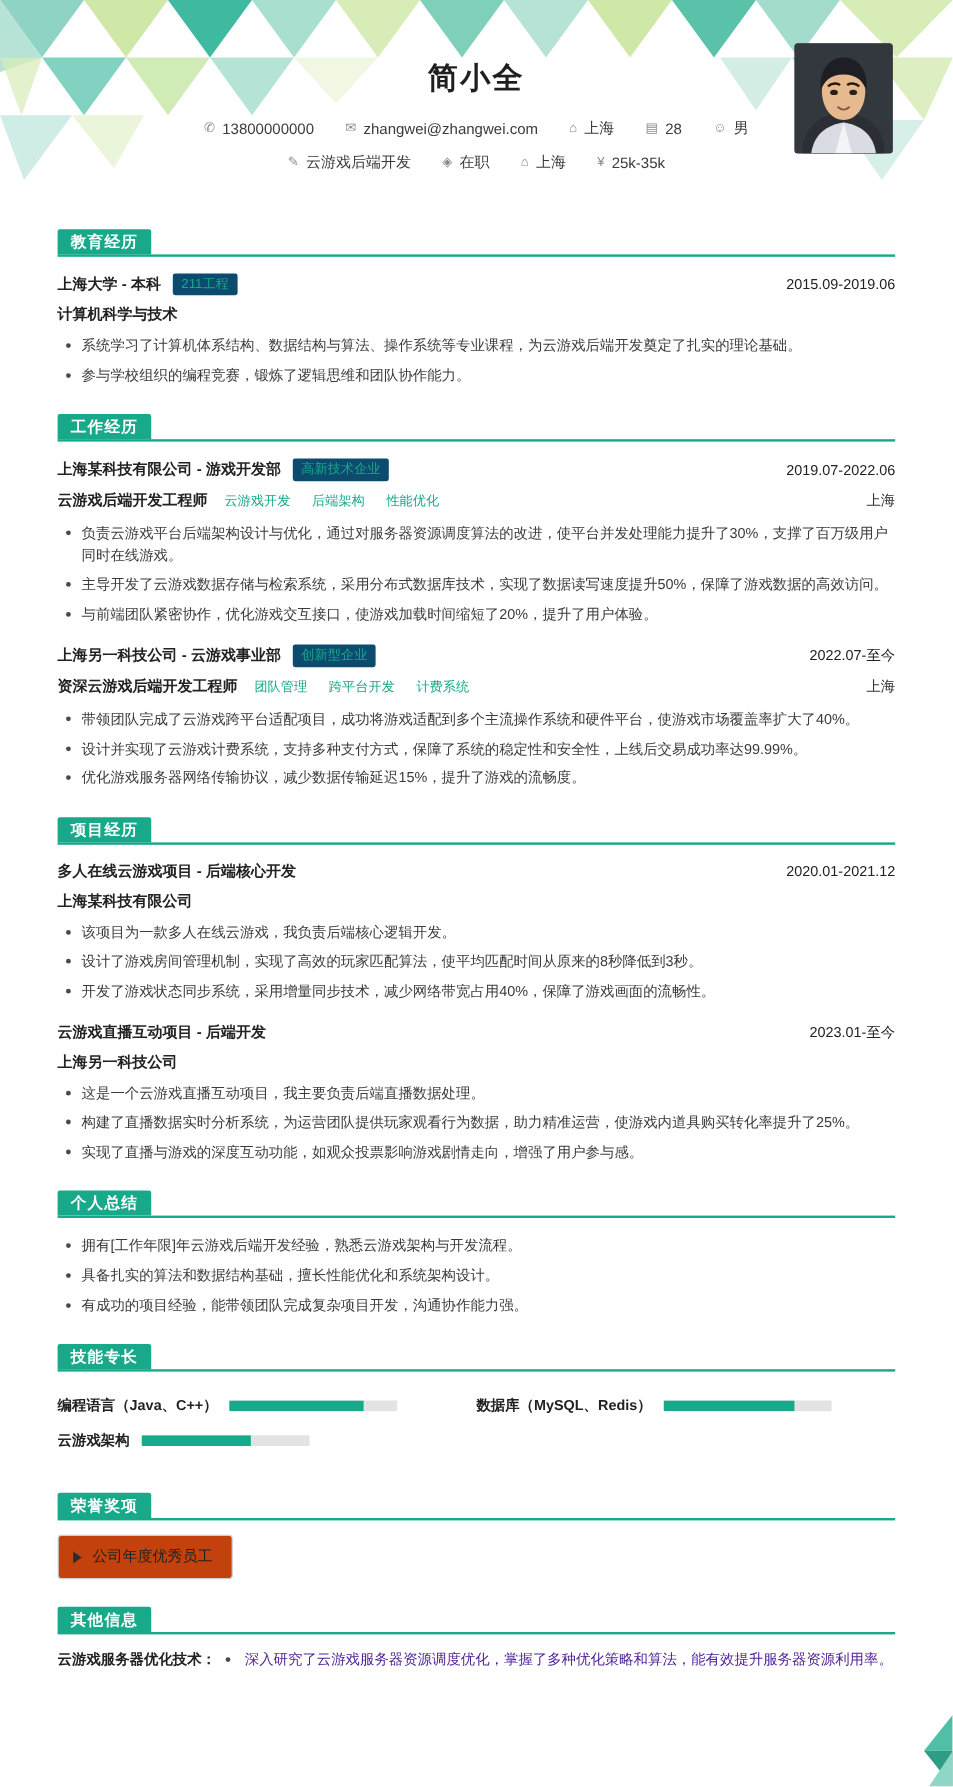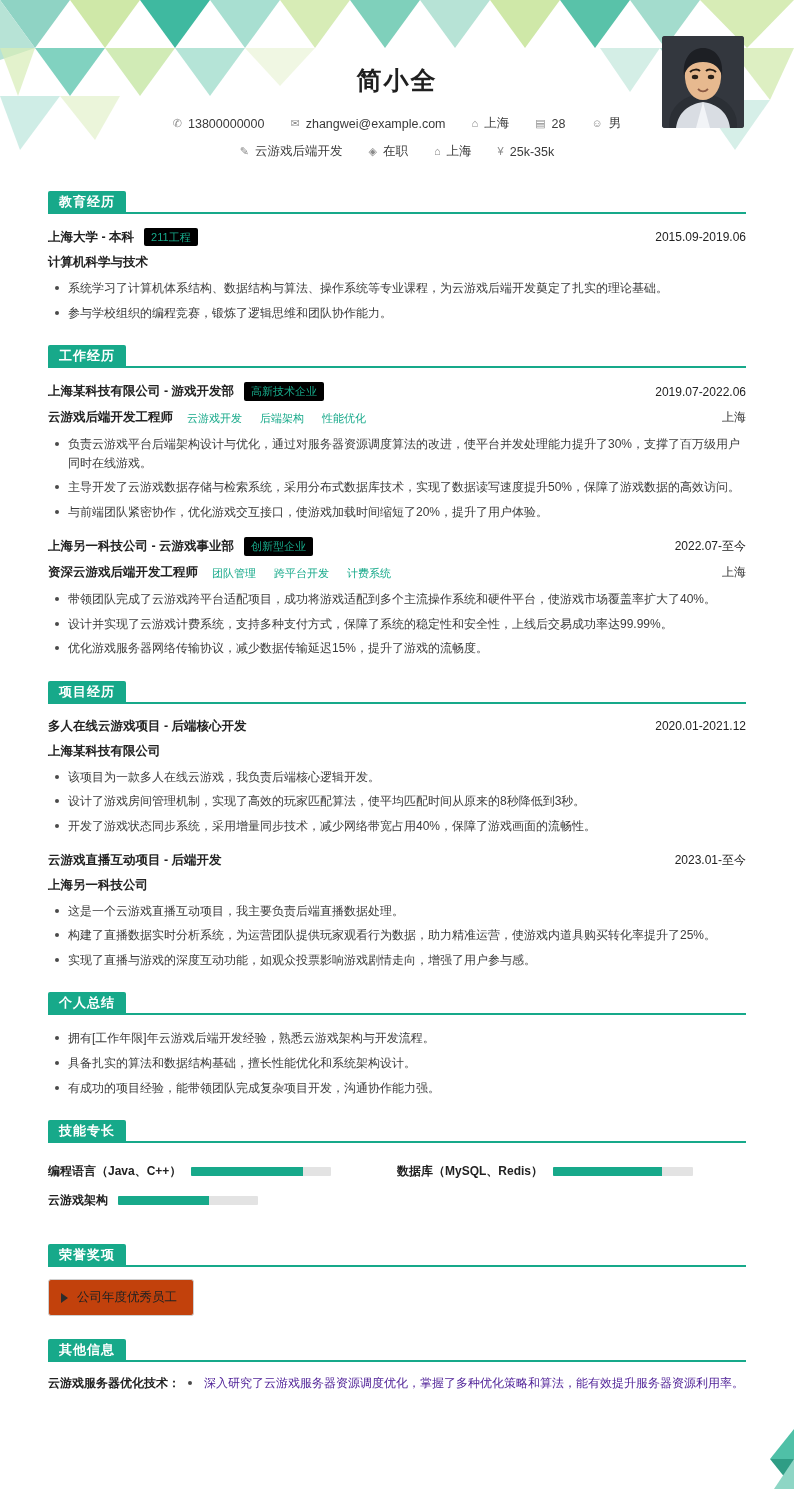--- a/index.html
+++ b/index.html
@@ -14,23 +14,22 @@
   .header {
     position: relative;
     height: 168px;
     background: #ffffff;
     overflow: hidden;
   }
   .header-bg { position: absolute; inset: 0; }
   .header-inner {
     position: relative;
     z-index: 3;
-    padding-top: 24px;
+    padding-top: 48px;
     text-align: center;
-    margin-top: 40px;
   }
   .name {
     font-size: 25px;
     font-weight: bold;
     color: #1f1f1f;
     letter-spacing: 2px;
   }
   .meta-row {
     margin-top: 18px;
     display: flex;
@@ -115,21 +114,21 @@
   }
   .loc {
     font-size: 12px;
     color: #333;
     white-space: nowrap;
   }
   .tag {
     display: inline-block;
     font-size: 11px;
     color: #17a98a;
-    background: #000000;
+    background: #0c4a6e;
     border-radius: 2px;
     padding: 2px 7px;
     margin-left: 10px;
     line-height: 1.3;
     white-space: nowrap;
   }
   .tag.plain {
     background: transparent;
     color: #17a98a;
     padding: 2px 4px;
@@ -272,21 +271,21 @@
   <div class="header-inner">
     <div class="name">简小全</div>
 
     <div class="meta-row">
       <span class="meta-item">
         <span class="mi">✆</span>
         <span>13800000000</span>
       </span>
       <span class="meta-item">
         <span class="mi">✉</span>
-        <span>zhangwei@example.com</span>
+        <span>zhangwei@zhangwei.com</span>
       </span>
       <span class="meta-item">
         <span class="mi">⌂</span>
         <span>上海</span>
       </span>
       <span class="meta-item">
         <span class="mi">▤</span>
         <span>28</span>
       </span>
       <span class="meta-item">

